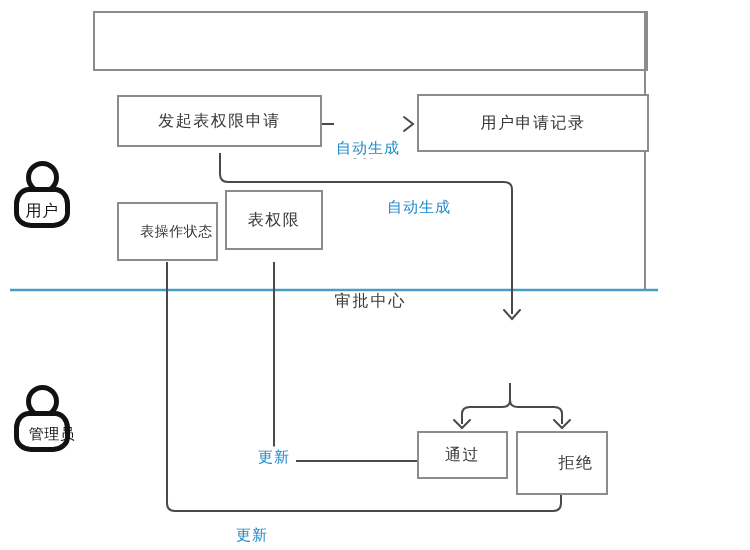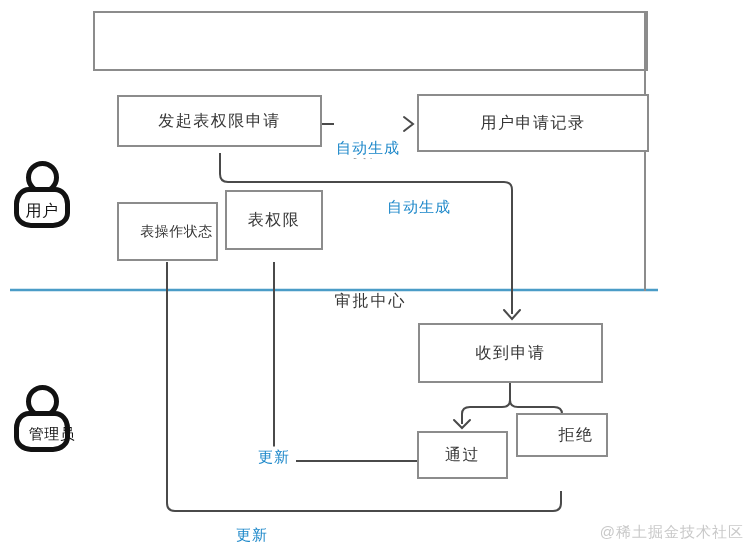--- a/index.html
+++ b/index.html
@@ -79,35 +79,33 @@
 
   <div class="hbox">
     <div class="hcell left">资产</div>
     <div class="hcell right">审批中心</div>
   </div>
 
   <div class="node" style="left:117px;top:95px;width:205px;height:52px;">发起表权限申请</div>
   <div class="node" style="left:417px;top:94px;width:232px;height:58px;">用户申请记录</div>
   <div class="node" style="left:117px;top:202px;width:101px;height:59px;font-size:14px;letter-spacing:0.5px;padding-left:18px;">表操作状态</div>
   <div class="node" style="left:225px;top:190px;width:98px;height:60px;">表权限</div>
-  <div class="node" style="left:418px;top:323px;width:185px;height:60px;">收到申请</div>
   <div class="node" style="left:417px;top:431px;width:91px;height:48px;">通过</div>
-  <div class="node" style="left:516px;top:413px;width:92px;height:44px;padding-left:28px;">拒绝</div>
+  <div class="node" style="left:516px;top:431px;width:92px;height:64px;padding-left:28px;">拒绝</div>
 
   <div class="edge-label" style="left:368px;top:124px;">自动生成</div>
   <div class="edge-label" style="left:419px;top:183px;">自动生成</div>
   <div class="edge-label" style="left:274px;top:433px;">更新</div>
   <div class="edge-label" style="left:252px;top:511px;">更新</div>
 
   <div class="person user" style="left:14px;top:161px;">
     <div class="head"></div>
     <div class="torso"></div>
     <div class="plabel">用户</div>
   </div>
   <div class="person admin" style="left:14px;top:385px;">
     <div class="head"></div>
     <div class="torso"></div>
     <div class="plabel">管理员</div>
   </div>
 
-  <div class="watermark">@稀土掘金技术社区</div>
 
 </div>
 
 </body></html>

